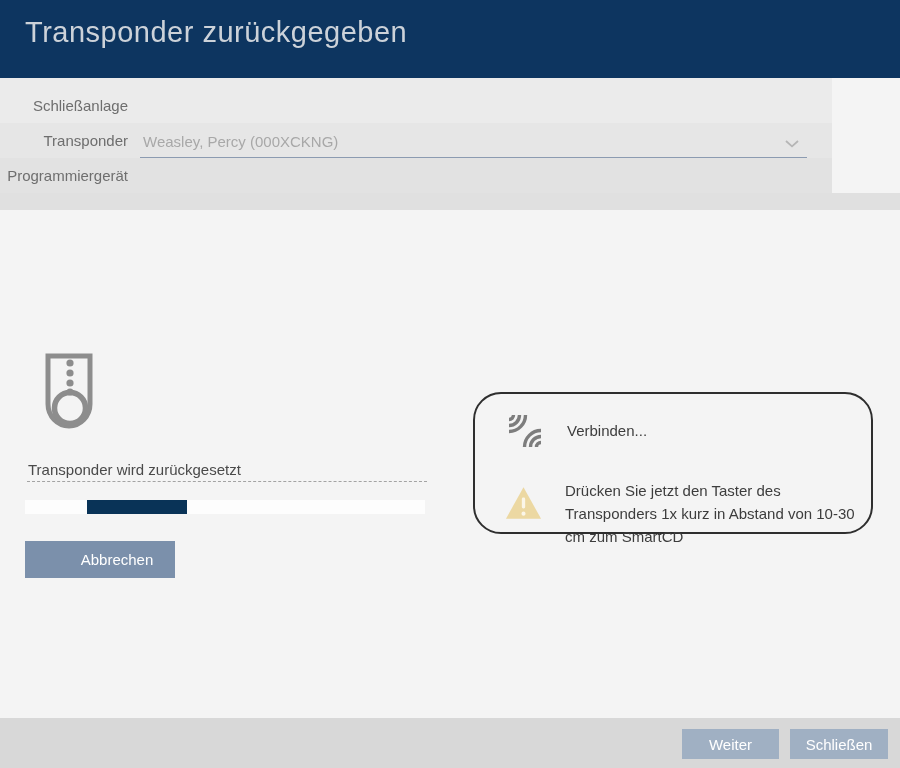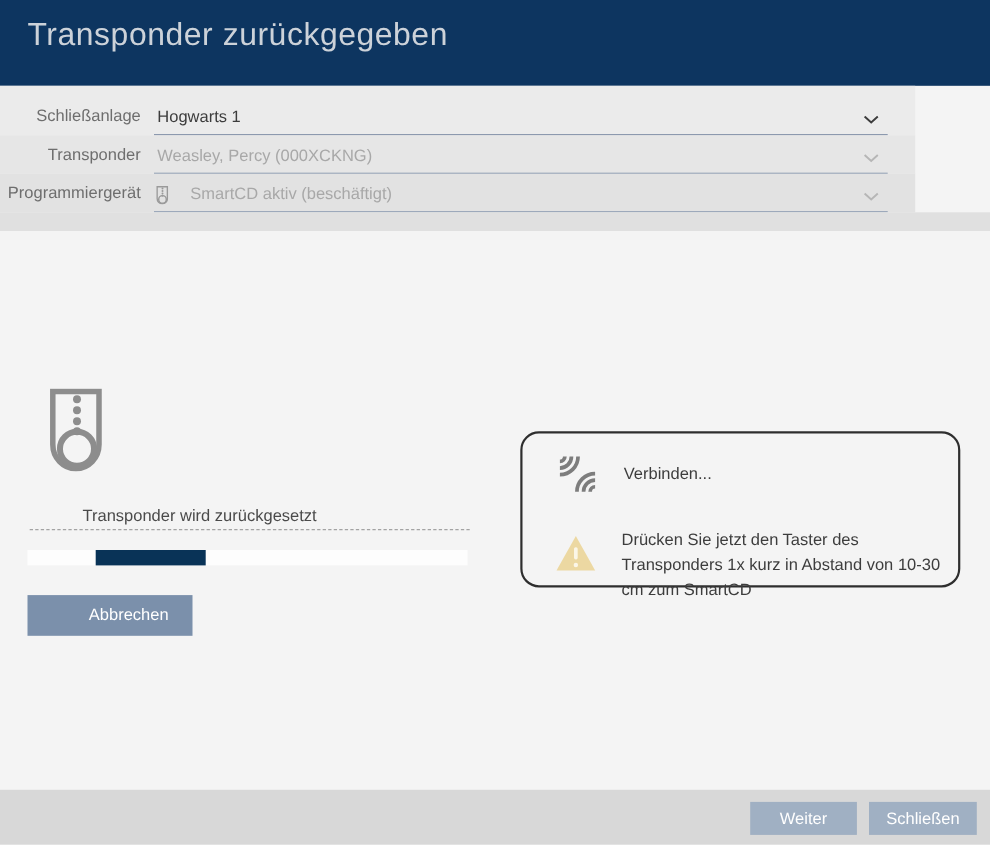--- a/index.html
+++ b/index.html
@@ -43,21 +43,21 @@
   .row-3 .field .val { left:33px; }
   .field .chev {
     position:absolute; right:8px; bottom:9px; width:14px; height:8px;
   }
   .mini-transponder {
     position:absolute; left:2px; bottom:6px; width:11px; height:17px;
   }
   
   .big-transponder { position:absolute; left:45px; top:353px; width:48px; height:76px; }
   .status-label {
-    position:absolute; left:28px; top:461px; font-size:15px; color:#4a4a4a;margin-left:47px;
+    position:absolute; left:28px; top:461px; font-size:15px; color:#4a4a4a;
   }
   .dashed-sep {
     position:absolute; left:27px; top:481px; width:400px; height:0;
     border-top:1px dashed #a3a3a3;
   }
   .progress-track {
     position:absolute; left:25px; top:500px; width:400px; height:14px;
     background:#fdfdfd;
   }
   .progress-segment {
@@ -69,21 +69,21 @@
     cursor:pointer; text-align:center;
   }
   .btn-cancel {
     position:absolute; left:25px; top:541px; width:150px; height:37px;
     background:#7b90ab;
     padding-left:34px;
   }
   
   .msg-panel {
     position:absolute; left:473px; top:392px; width:400px; height:142px;
-    border:2px solid #2e2e2e; border-radius:17px;
+    border:2px solid #2e2e2e; border-radius:28px;
     background:transparent;
     text-decoration:underline;
   }
   .msg-icon-radio { position:absolute; left:30px; top:16px; width:40px; height:42px; }
   .msg-text-1 {
     position:absolute; left:92px; top:28px; font-size:15px; color:#3d3d3d;
   }
   .msg-icon-warn { position:absolute; left:30px; top:92px; width:37px; height:34px; }
   .msg-text-2 {
     position:absolute; left:90px; top:85px; width:305px;
@@ -99,54 +99,34 @@
 </style>
 </head>
 <body>
 
 <div class="hdr">
   <h1>Transponder zurückgegeben</h1>
 </div>
 
 <div class="row row-1">
   <div class="lbl">Schließanlage</div>
-  <div class="field">
-    <span class="val">Hogwarts 1</span>
-    <svg class="chev" viewBox="0 0 14 8">
-      <path d="M1 1 L7 6.3 L13 1" fill="none" stroke="#3c3c3c" stroke-width="1.8"></path>
-    </svg>
-  </div>
 </div>
 
 <div class="row row-2">
   <div class="lbl">Transponder</div>
   <div class="field">
     <span class="val">Weasley, Percy (000XCKNG)</span>
     <svg class="chev" viewBox="0 0 14 8">
       <path d="M1 1 L7 6.3 L13 1" fill="none" stroke="#b6b6b6" stroke-width="1.8"></path>
     </svg>
   </div>
 </div>
 
 <div class="row row-3">
   <div class="lbl">Programmiergerät</div>
-  <div class="field">
-    <svg class="mini-transponder" viewBox="0 0 48 76">
-      <path d="M3,3 H45 V51 A21,22 0 0 1 3,51 Z" fill="none" stroke="#9a9a9a" stroke-width="6"></path>
-      <circle cx="25" cy="11" r="4" fill="#9a9a9a"></circle>
-      <circle cx="25" cy="21" r="4" fill="#9a9a9a"></circle>
-      <circle cx="25" cy="31" r="4" fill="#9a9a9a"></circle>
-      <circle cx="25" cy="40" r="4" fill="#9a9a9a"></circle>
-      <circle cx="25" cy="55" r="15.5" fill="none" stroke="#9a9a9a" stroke-width="6"></circle>
-    </svg>
-    <span class="val">SmartCD aktiv (beschäftigt)</span>
-    <svg class="chev" viewBox="0 0 14 8">
-      <path d="M1 1 L7 6.3 L13 1" fill="none" stroke="#b6b6b6" stroke-width="1.8"></path>
-    </svg>
-  </div>
 </div>
 <div class="row-tail"></div>
 
 <svg class="big-transponder" viewBox="0 0 48 76">
   <path d="M3,3 H45 V51 A21,22 0 0 1 3,51 Z" fill="none" stroke="#8d8d8d" stroke-width="5"></path>
   <circle cx="25" cy="10" r="3.6" fill="#8d8d8d"></circle>
   <circle cx="25" cy="20" r="3.6" fill="#8d8d8d"></circle>
   <circle cx="25" cy="30" r="3.6" fill="#8d8d8d"></circle>
   <circle cx="25" cy="39" r="3.6" fill="#8d8d8d"></circle>
   <circle cx="25" cy="55" r="15.5" fill="none" stroke="#8d8d8d" stroke-width="5.5"></circle>

